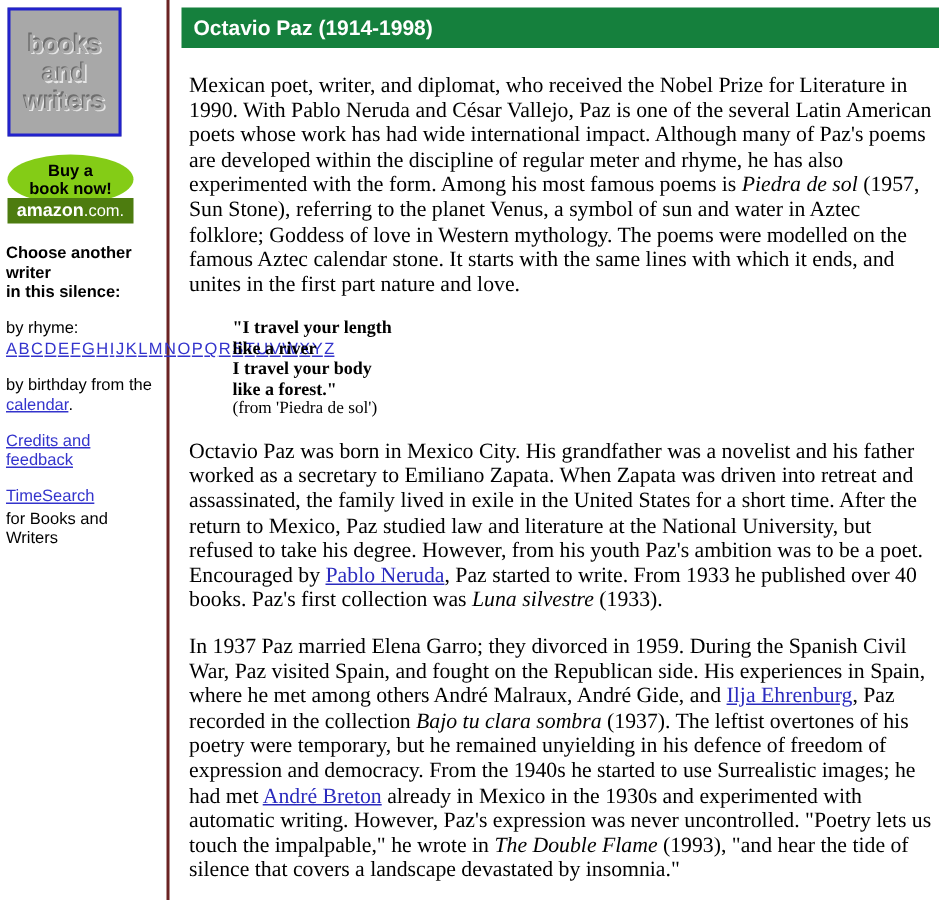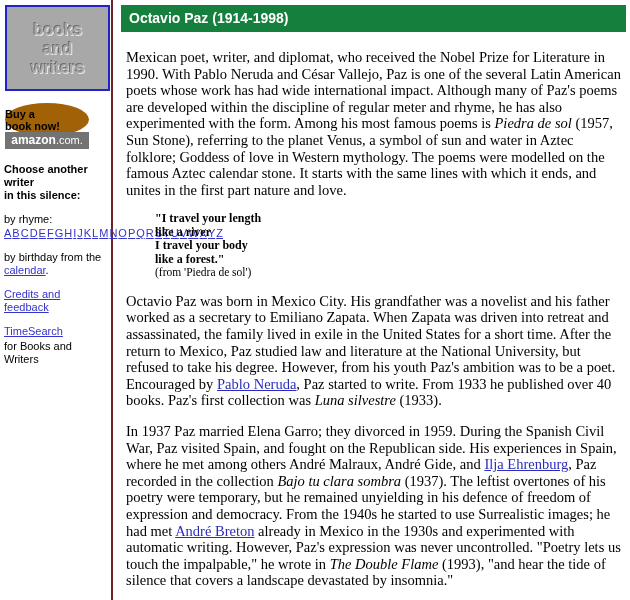--- a/index.html
+++ b/index.html
@@ -28,21 +28,21 @@
     flex: 0 0 113px;
     box-sizing: border-box;
     padding: 4px 6px 0 4px;
     border-right: 2px solid #6b2323;
     font-family: "Liberation Sans", sans-serif;
     font-size: 11px;
     line-height: 14px;
   }
 
   .logo-box {
-    width: 105px;
+    width: 76px;
     height: 86px;
     box-sizing: border-box;
     border: 2px solid #2222cc;
     background: #a8a8a8;
     display: flex;
     flex-direction: column;
     align-items: center;
     justify-content: center;
     margin: 1px 0 0 1px;
   }
@@ -58,40 +58,40 @@
 
   .amazon-banner {
     width: 84px;
     margin: 12px 0 0 1px;
     display: block;
   }
   .amazon-oval {
     position: relative;
     width: 84px;
     height: 33px;
-    background: #a16207;
+    background: #84cc16;
     border-radius: 50%;
     display: flex;
     flex-direction: column;
-    align-items: flex-start;
+    align-items: center;
     justify-content: center;
     box-sizing: border-box;
   }
   .amazon-oval span {
     font-family: "Liberation Sans", sans-serif;
     font-weight: bold;
     font-size: 11px;
     line-height: 12px;
     color: #000;
     white-space: nowrap;
   }
   .amazon-bar {
     width: 84px;
     height: 17px;
-    background: #737373;
+    background: #4d7c0f;
     color: #fff;
     display: flex;
     align-items: center;
     justify-content: center;
     margin-top: -4px;
     position: relative;
   }
   .amazon-bar span {
     font-family: "Liberation Sans", sans-serif;
     font-size: 12px;

